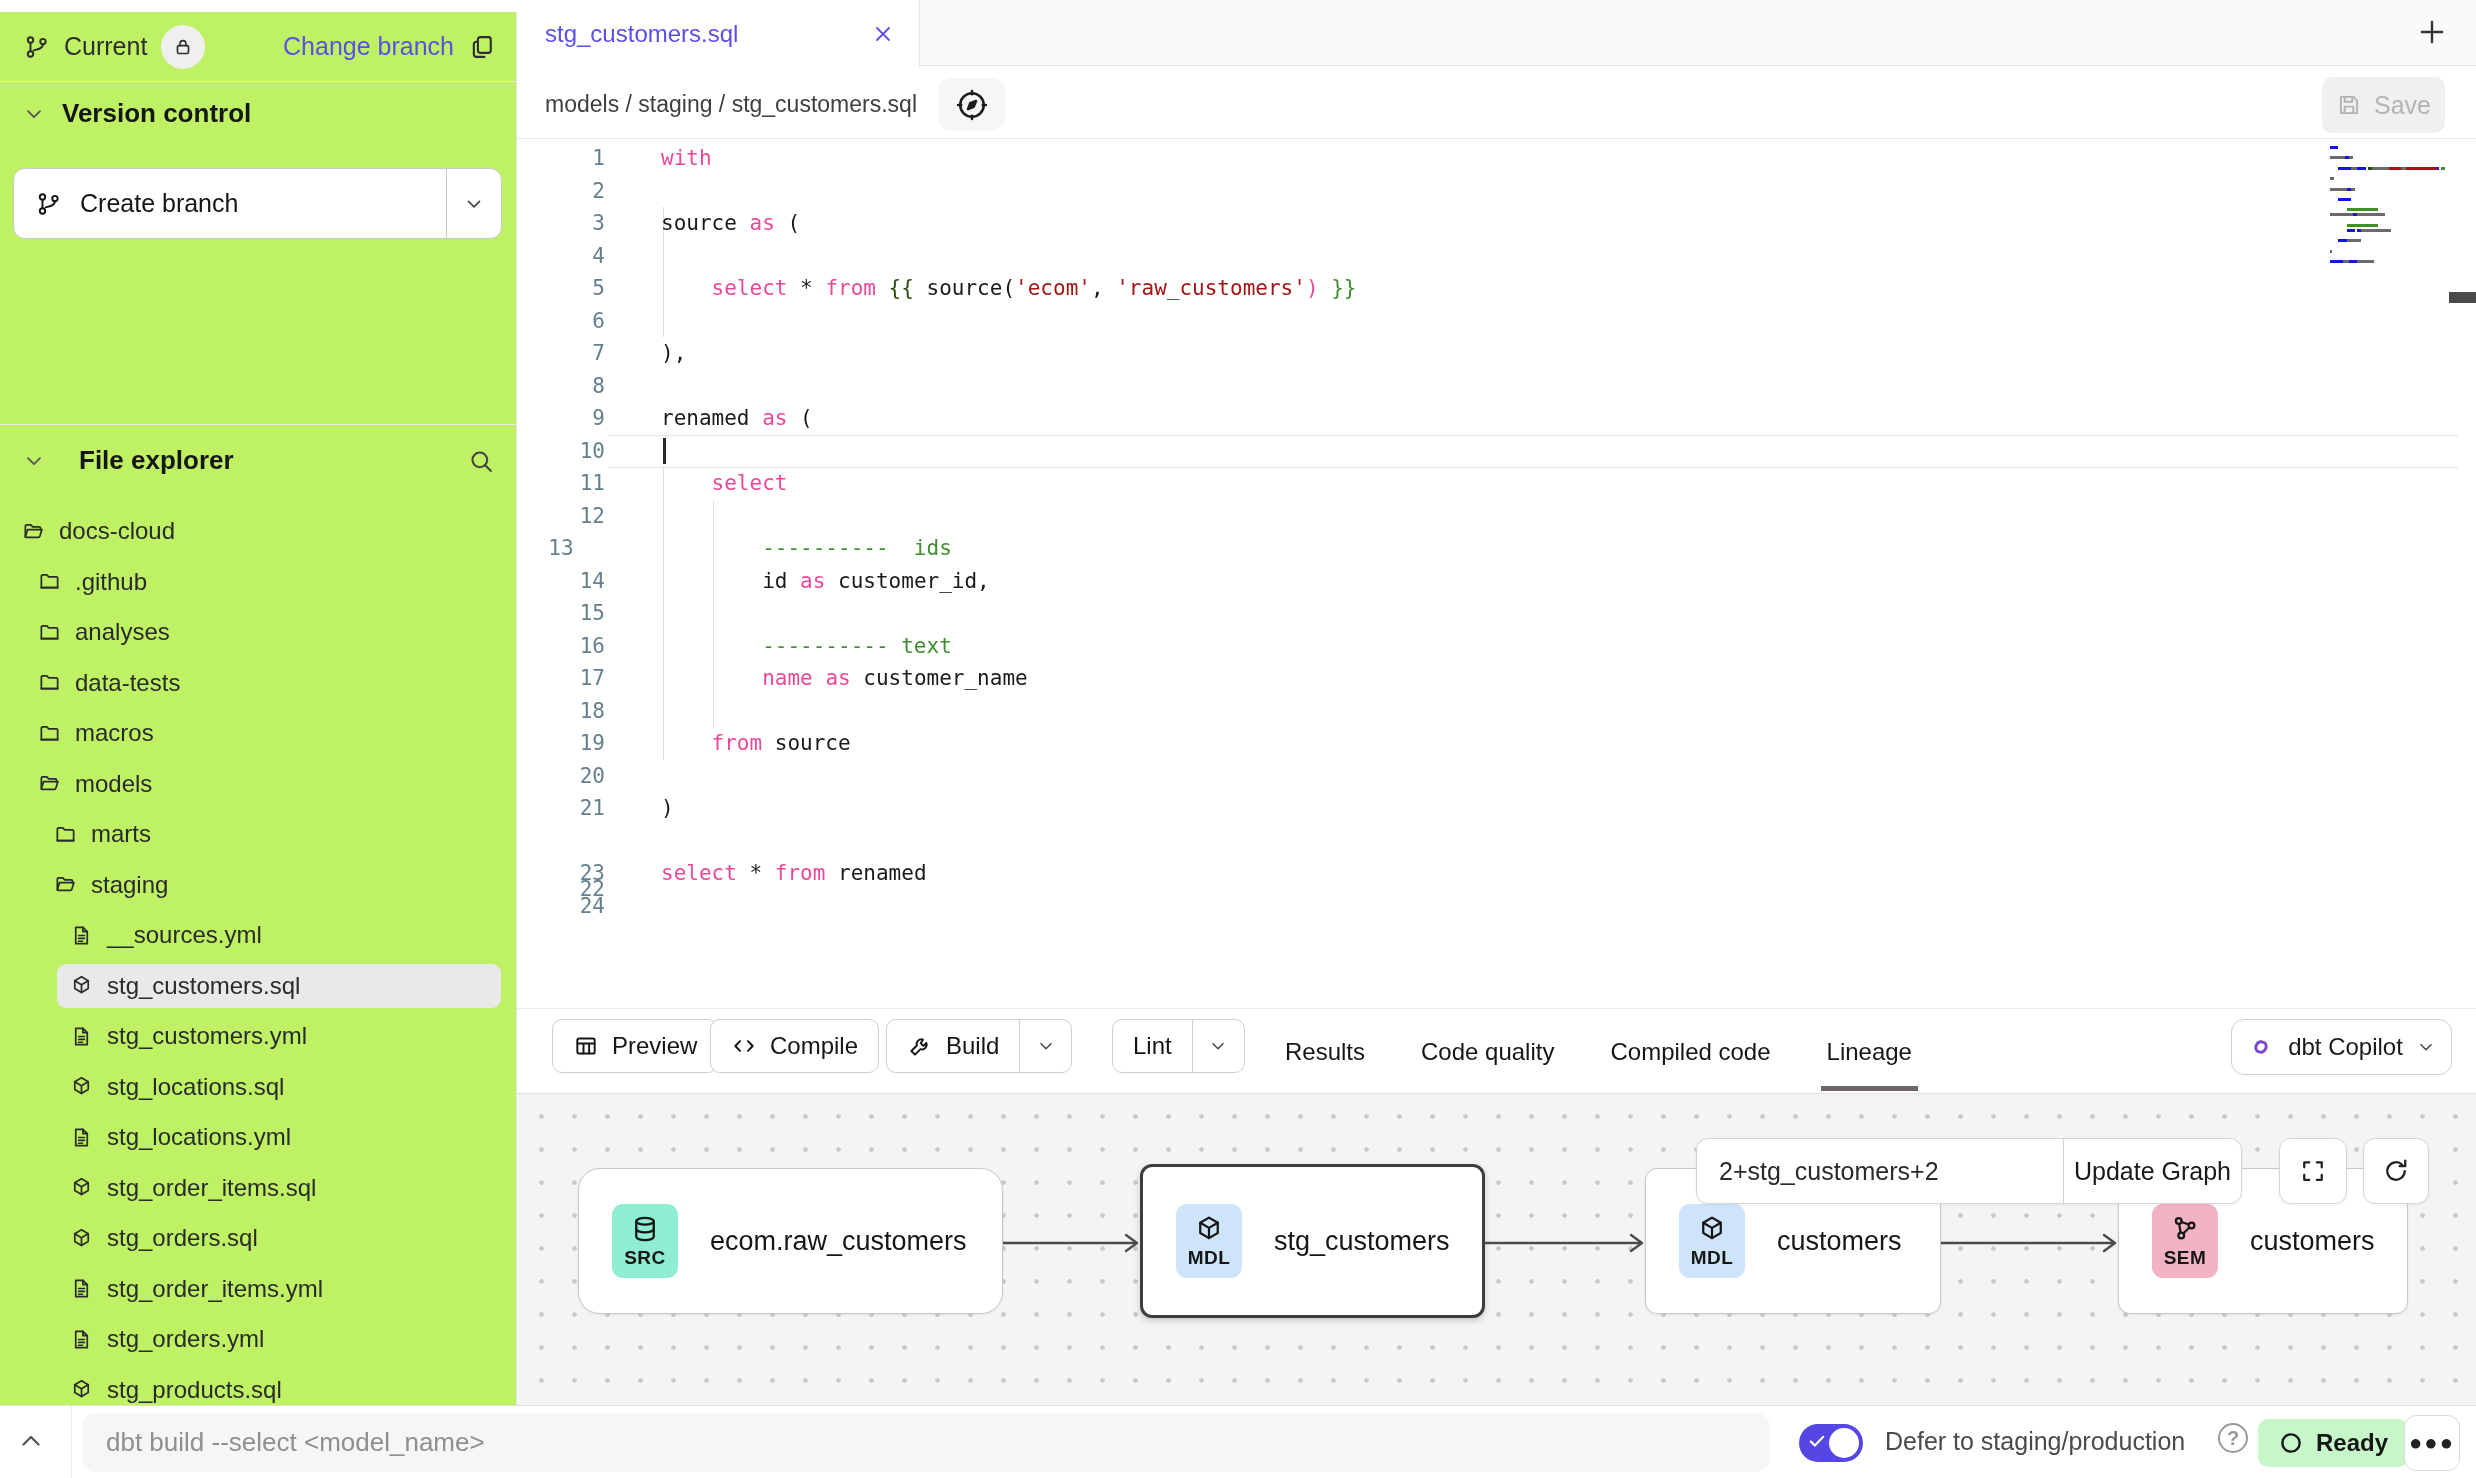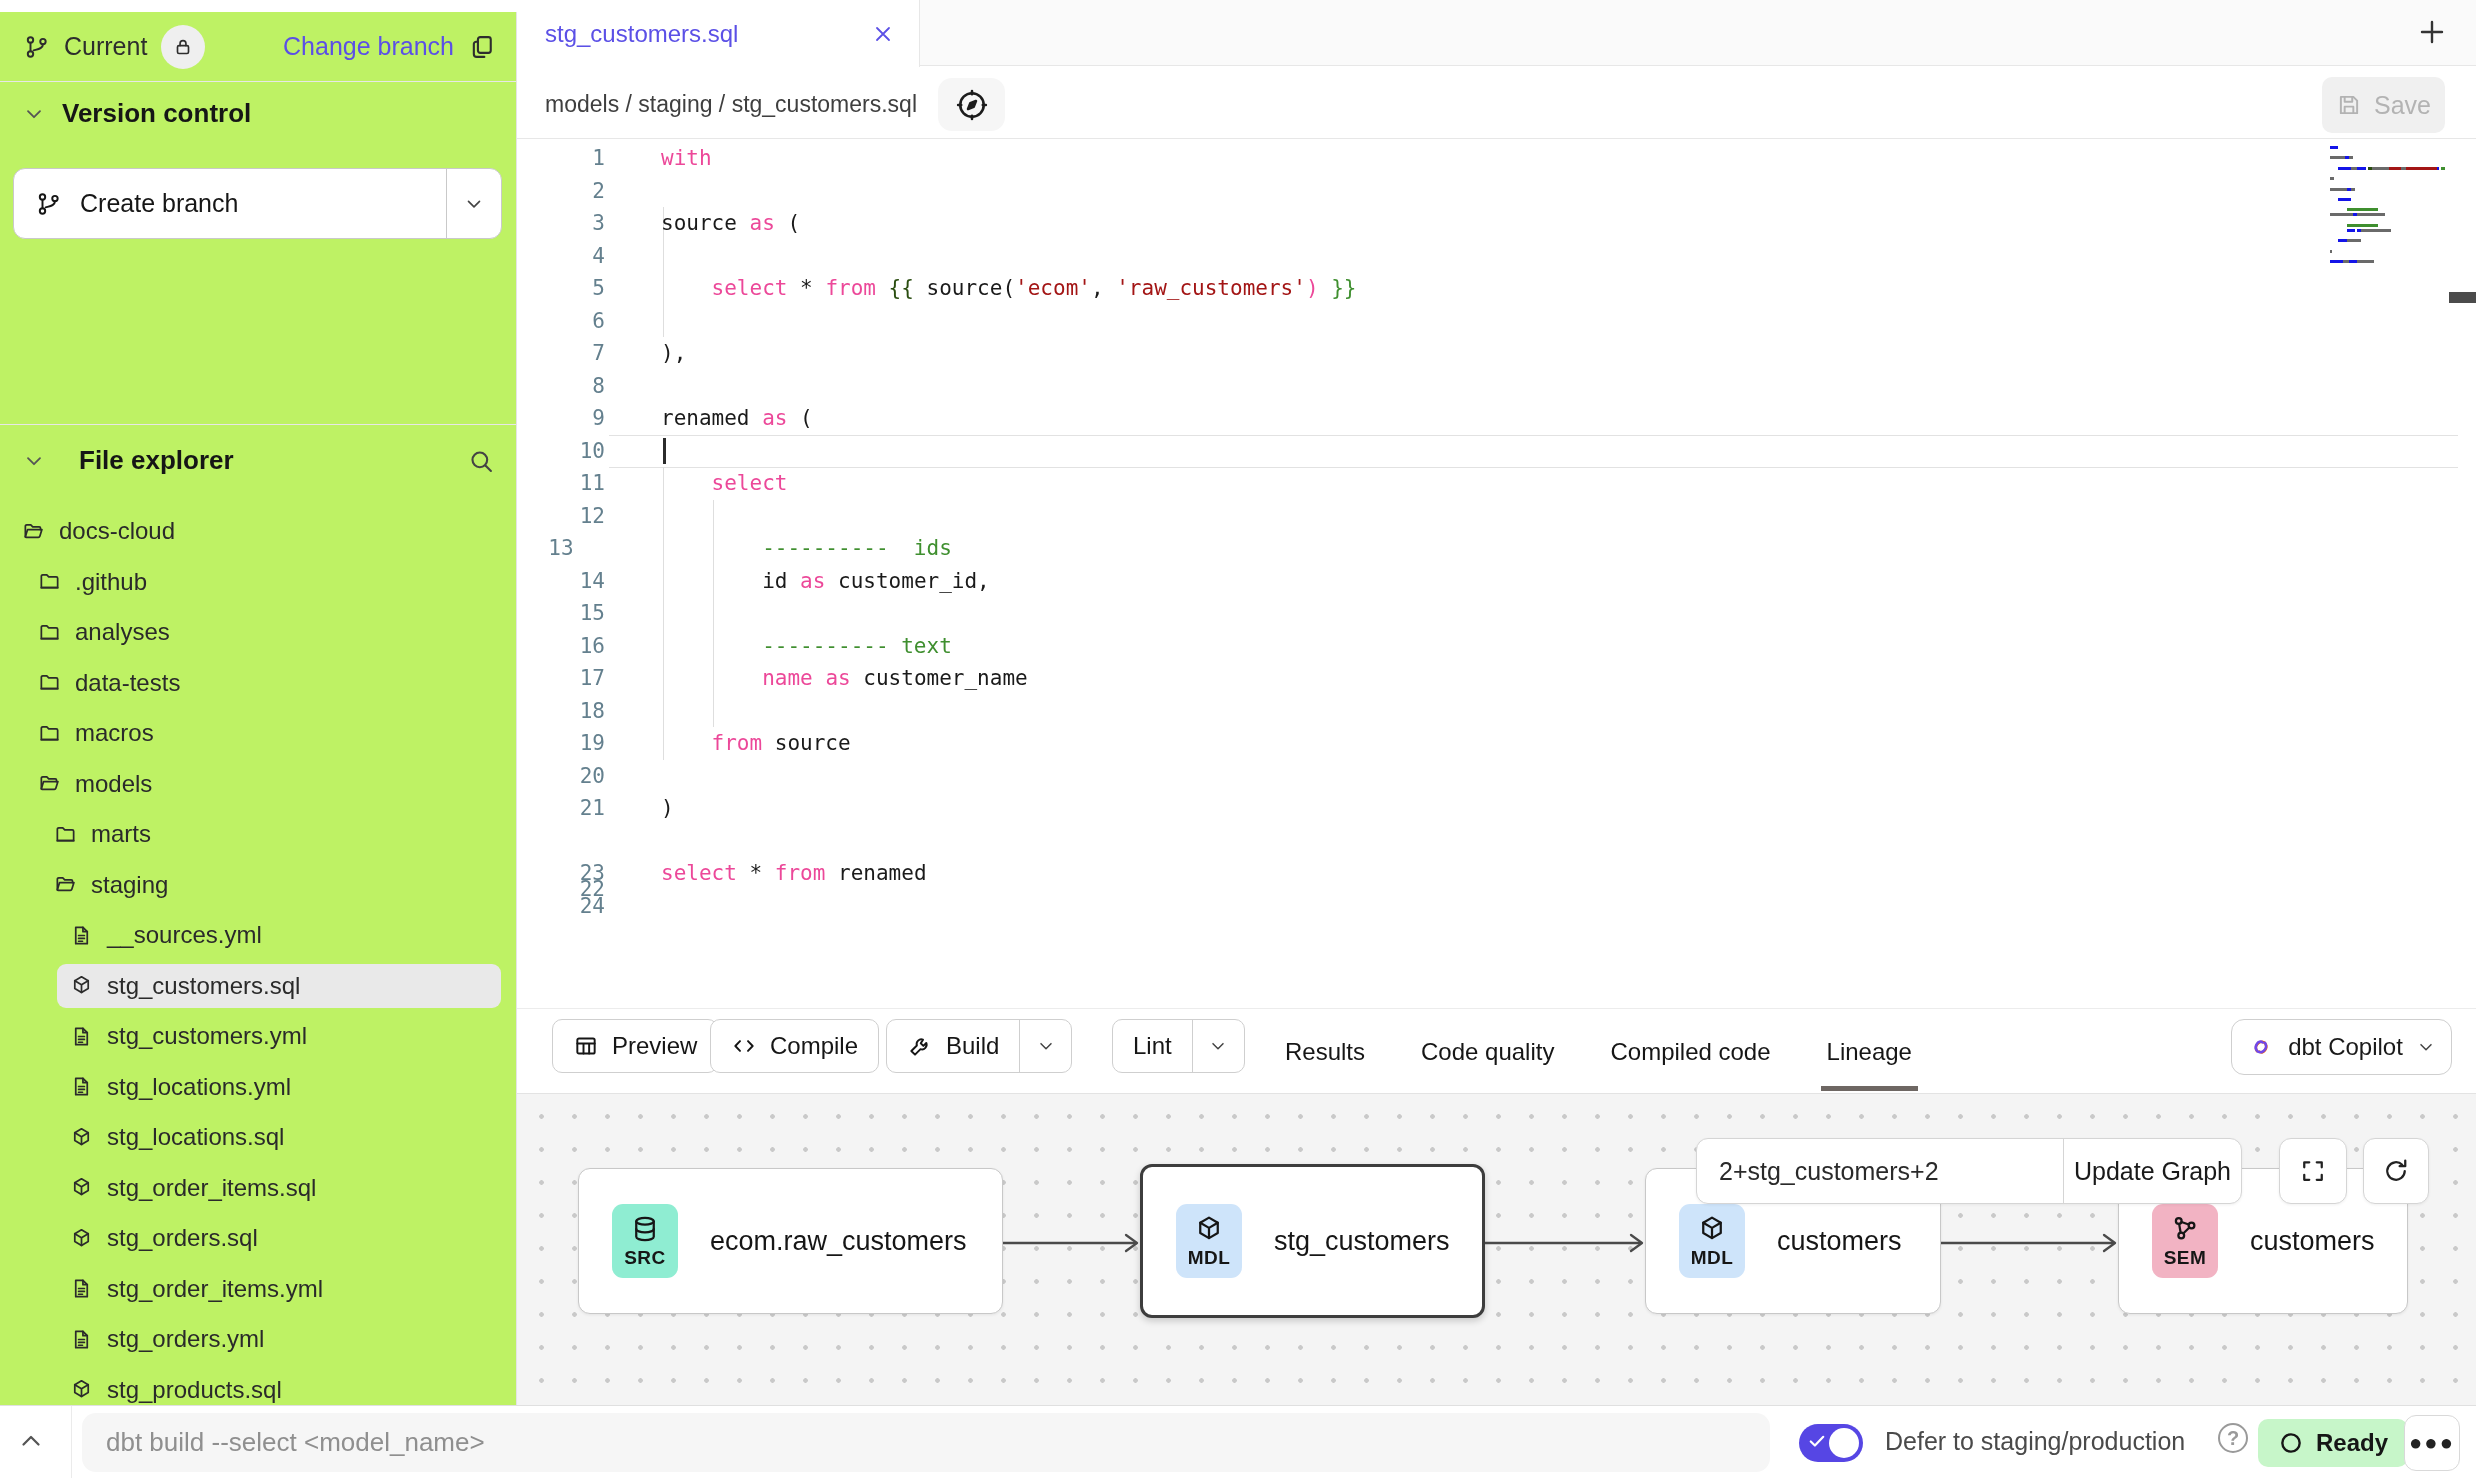--- a/index.html
+++ b/index.html
@@ -309,35 +309,35 @@
             <path d="M6 3.5h7.5L18 8v12.5H6z"></path>
             <path d="M13.5 3.5V8H18M9 12h6M9 15h6M9 18h4"></path>
           </svg>
         </span>
         <span class="nm">stg_customers.yml</span>
       </div>
       <div class="tree-row">
         <span class="hl"></span>
         <span class="ic" style="margin-left:70px">
           <svg width="23" height="23" viewBox="0 0 24 24" fill="none" stroke="currentColor" stroke-width="1.8" stroke-linecap="round" stroke-linejoin="round">
+            <path d="M12 2.9 19 7v8.2l-7 4.1-7-4.1V7z"></path>
+            <path d="M5 7l7 4.1L19 7M12 11.1v8.1"></path>
+          </svg>
+        </span>
+        <span class="nm">stg_locations.sql</span>
+      </div>
+      <div class="tree-row">
+        <span class="hl"></span>
+        <span class="ic" style="margin-left:70px">
+          <svg width="23" height="23" viewBox="0 0 24 24" fill="none" stroke="currentColor" stroke-width="1.8" stroke-linecap="round" stroke-linejoin="round">
             <path d="M6 3.5h7.5L18 8v12.5H6z"></path>
             <path d="M13.5 3.5V8H18M9 12h6M9 15h6M9 18h4"></path>
           </svg>
         </span>
         <span class="nm">stg_locations.yml</span>
-      </div>
-      <div class="tree-row">
-        <span class="hl"></span>
-        <span class="ic" style="margin-left:70px">
-          <svg width="23" height="23" viewBox="0 0 24 24" fill="none" stroke="currentColor" stroke-width="1.8" stroke-linecap="round" stroke-linejoin="round">
-            <path d="M12 2.9 19 7v8.2l-7 4.1-7-4.1V7z"></path>
-            <path d="M5 7l7 4.1L19 7M12 11.1v8.1"></path>
-          </svg>
-        </span>
-        <span class="nm">stg_locations.sql</span>
       </div>
       <div class="tree-row">
         <span class="hl"></span>
         <span class="ic" style="margin-left:70px">
           <svg width="23" height="23" viewBox="0 0 24 24" fill="none" stroke="currentColor" stroke-width="1.8" stroke-linecap="round" stroke-linejoin="round">
             <path d="M12 2.9 19 7v8.2l-7 4.1-7-4.1V7z"></path>
             <path d="M5 7l7 4.1L19 7M12 11.1v8.1"></path>
           </svg>
         </span>
         <span class="nm">stg_order_items.sql</span>
@@ -630,21 +630,21 @@
       <span class="ico" style="color:#444">
           <svg width="20" height="20" viewBox="0 0 24 24" fill="none" stroke="currentColor" stroke-width="1.8" stroke-linecap="round" stroke-linejoin="round">
             <path d="M6 9.2l6 6 6-6"></path>
           </svg>
         </span>
     </div>
   </div>
 
   <div id="lineage">
     <div id="nodes">
-        <div class="node" style="left: 61px; top: 74px; width: 425px; height: 146px;">
+        <div class="node" style="left: 61px; top: 74px; width: 425px; height: 146px; border-radius: 22px;">
           <span class="badge" style="background:#8fedd2">
             <span>
               <svg width="30" height="30" viewBox="0 0 24 24" fill="none" stroke="currentColor" stroke-width="1.8" stroke-linecap="round" stroke-linejoin="round">
                 <ellipse cx="12" cy="5.8" rx="7" ry="2.7"></ellipse>
                 <path d="M5 5.8v12.4c0 1.5 3.1 2.7 7 2.7s7-1.2 7-2.7V5.8"></path>
                 <path d="M5 12c0 1.5 3.1 2.7 7 2.7s7-1.2 7-2.7"></path>
               </svg>
             </span>
             <span class="bt">SRC</span>
           </span>

